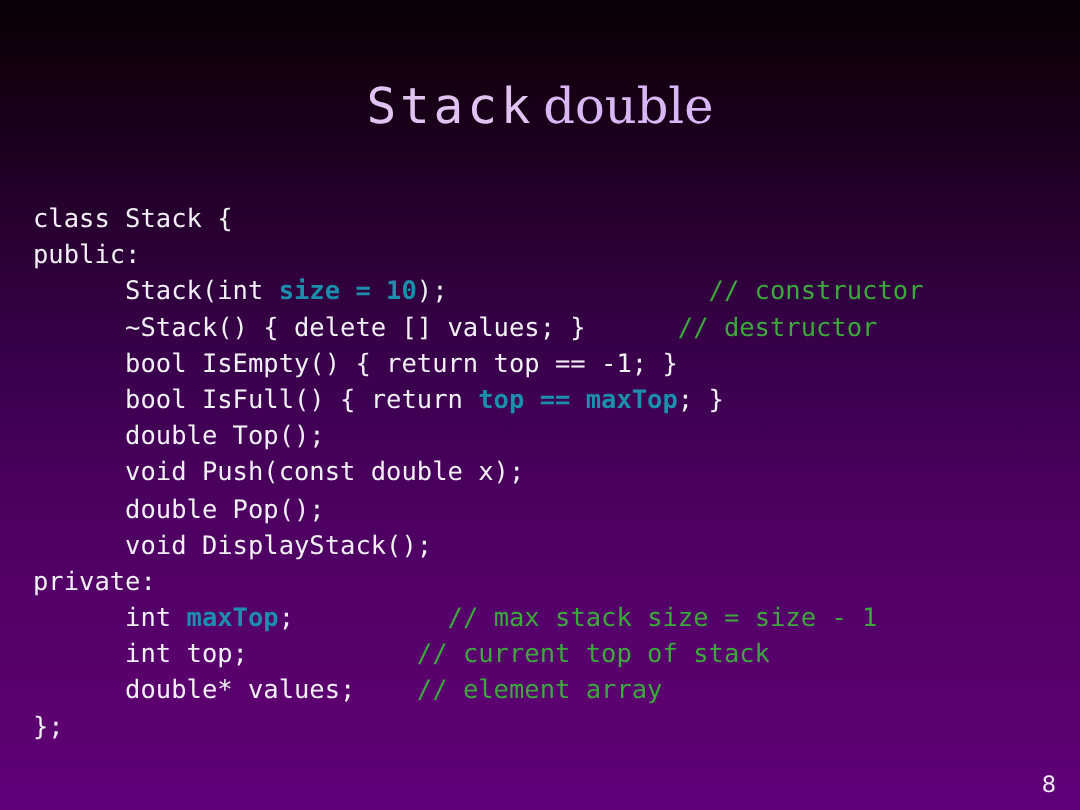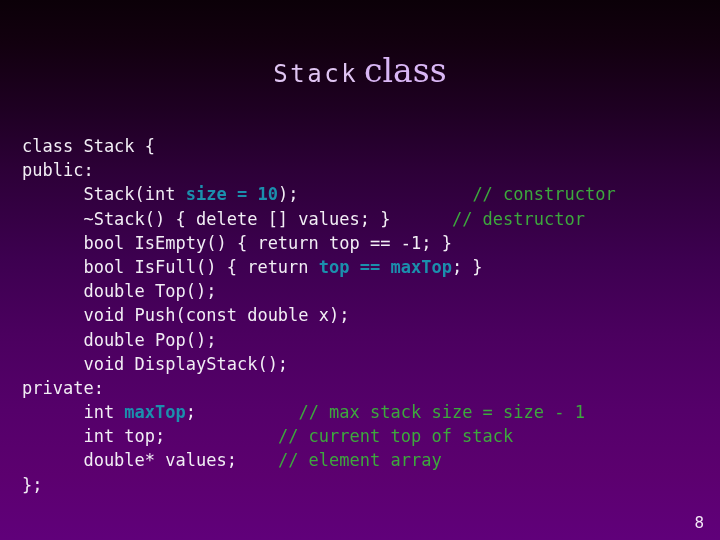--- a/index.html
+++ b/index.html
@@ -36,21 +36,21 @@
   #title-area {
     position: absolute;
     left: 0;
     top: 54px;
     width: 720px;
     text-align: center;
     line-height: 1;
   }
   .title-mono {
     font-family: "DejaVu Sans Mono", "Liberation Mono", monospace;
-    font-size: 24px;
+    font-size: 33px;
     letter-spacing: 2.5px;
     color: #dfc4f2;
     margin-top: 12px;
   }
   .title-serif {
     font-family: "DejaVu Serif", "Liberation Serif", serif;
     font-size: 33px;
     color: #d9b6f5;
     margin-left: 6px;
   }
@@ -91,20 +91,20 @@
     font-size: 15px;
     color: #f5eaf8;
   }
 </style>
 </head>
 <body>
 
 <div id="slide">
 
   <div id="title-area">
-    <span class="title-mono">Stack</span><span class="title-serif">class</span>
+    <span class="title-mono">Stack</span><span class="title-serif">double</span>
   </div>
 
   <div id="code-block"><span class="code-line"><span>class Stack {</span></span><span class="code-line"><span>public:</span></span><span class="code-line"><span>      Stack(int </span><span class="kw-hl">size = 10</span><span>);</span><span>                 </span><span class="cmt">// constructor</span></span><span class="code-line"><span>      ~Stack() { delete [] values; }</span><span>      </span><span class="cmt">// destructor</span></span><span class="code-line"><span>      bool IsEmpty() { return top == -1; }</span></span><span class="code-line"><span>      bool IsFull() { return </span><span class="kw-hl">top == maxTop</span><span>; }</span></span><span class="code-line"><span>      double Top();</span></span><span class="code-line"><span>      void Push(const double x);</span></span><span class="code-line"><span>      double Pop();</span></span><span class="code-line"><span>      void DisplayStack();</span></span><span class="code-line"><span>private:</span></span><span class="code-line"><span>      int </span><span class="kw-hl">maxTop</span><span>;</span><span>          </span><span class="cmt">// max stack size = size - 1</span></span><span class="code-line"><span>      int top;</span><span>           </span><span class="cmt">// current top of stack</span></span><span class="code-line"><span>      double* values;</span><span>    </span><span class="cmt">// element array</span></span><span class="code-line"><span>};</span></span></div>
 
   <div id="page-number">8</div>
 
 </div>
 
 </body></html>

